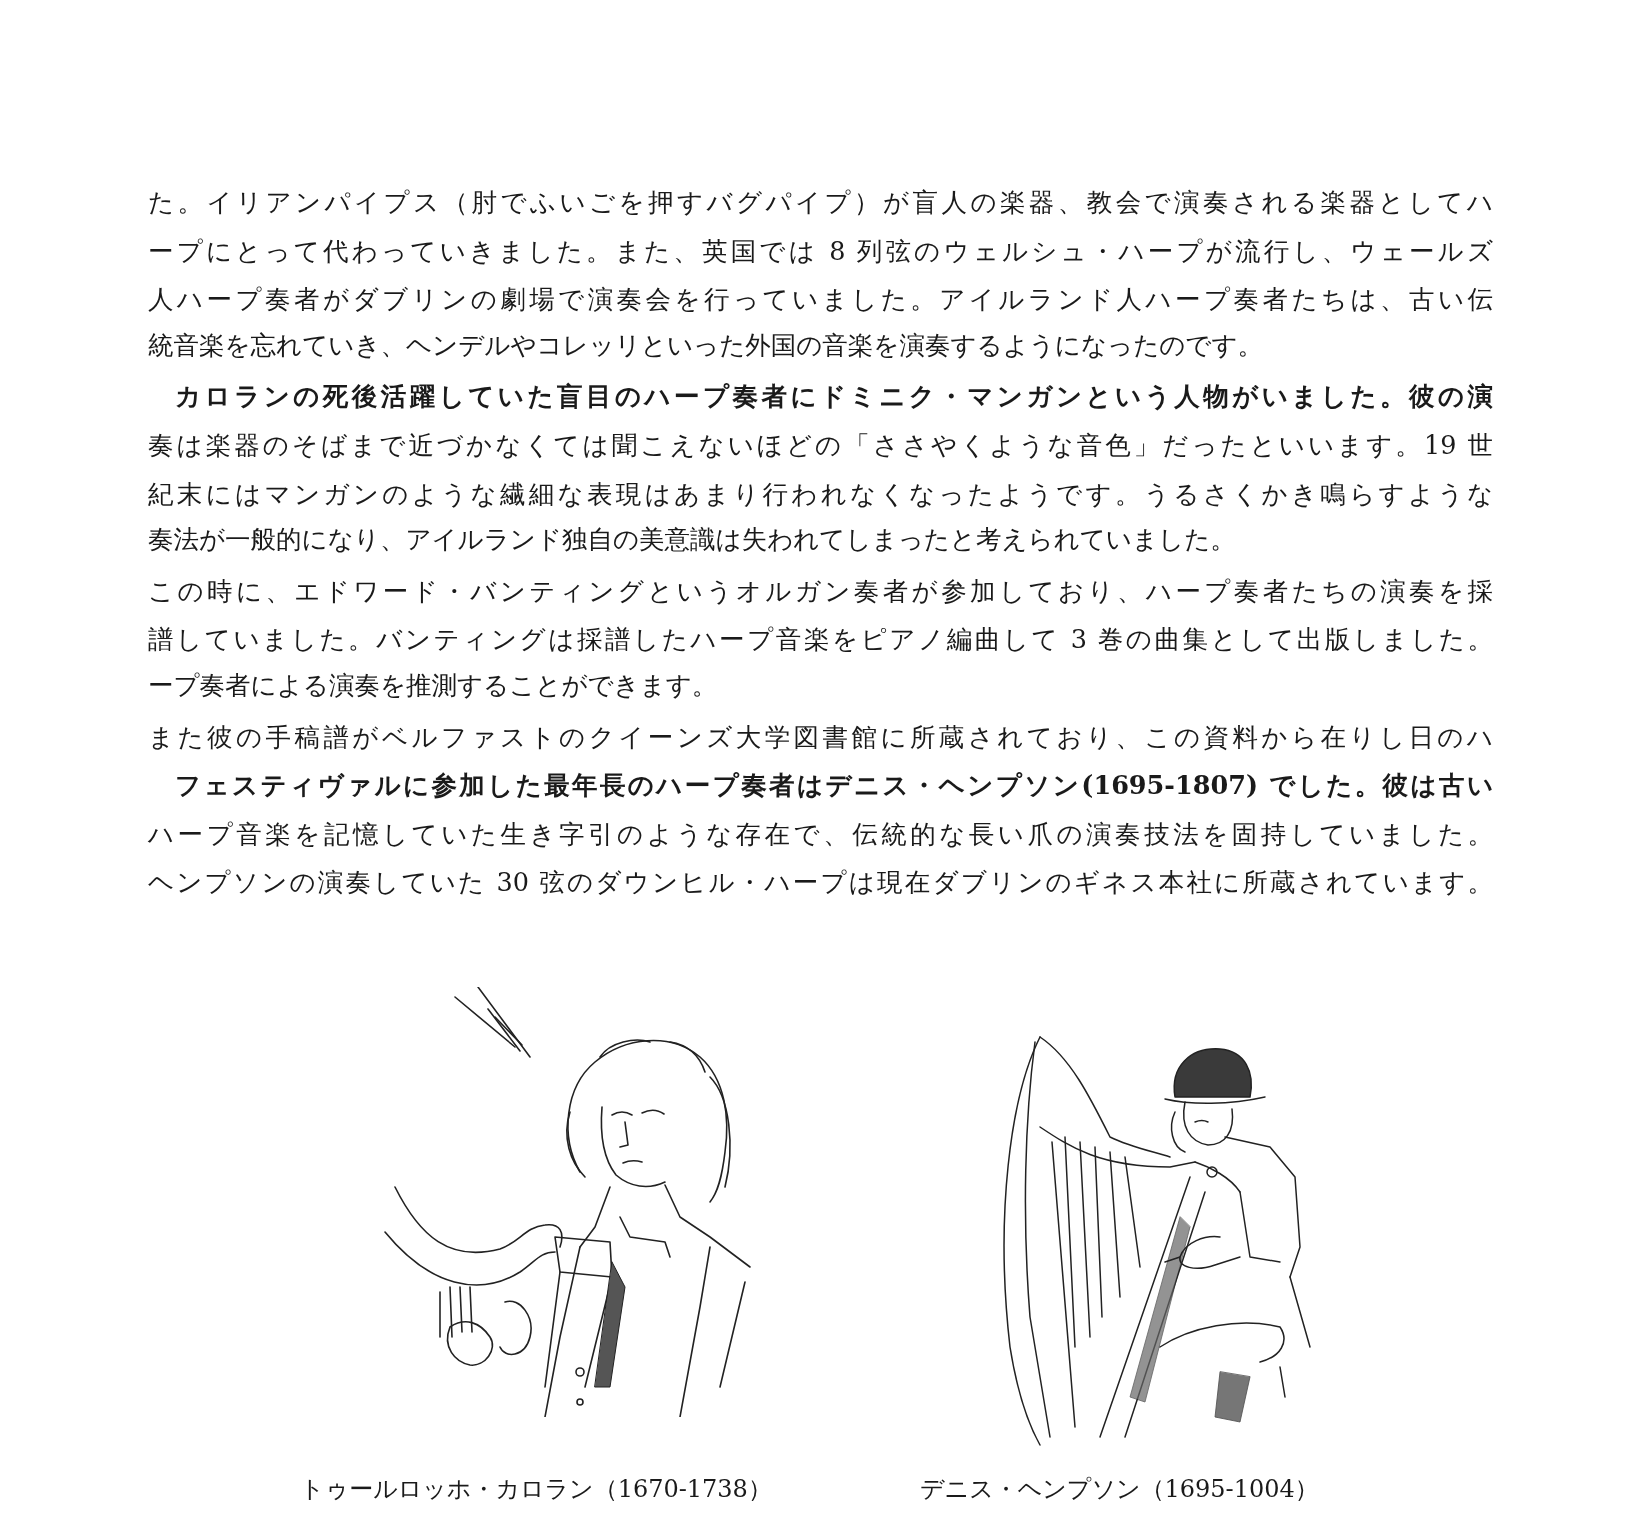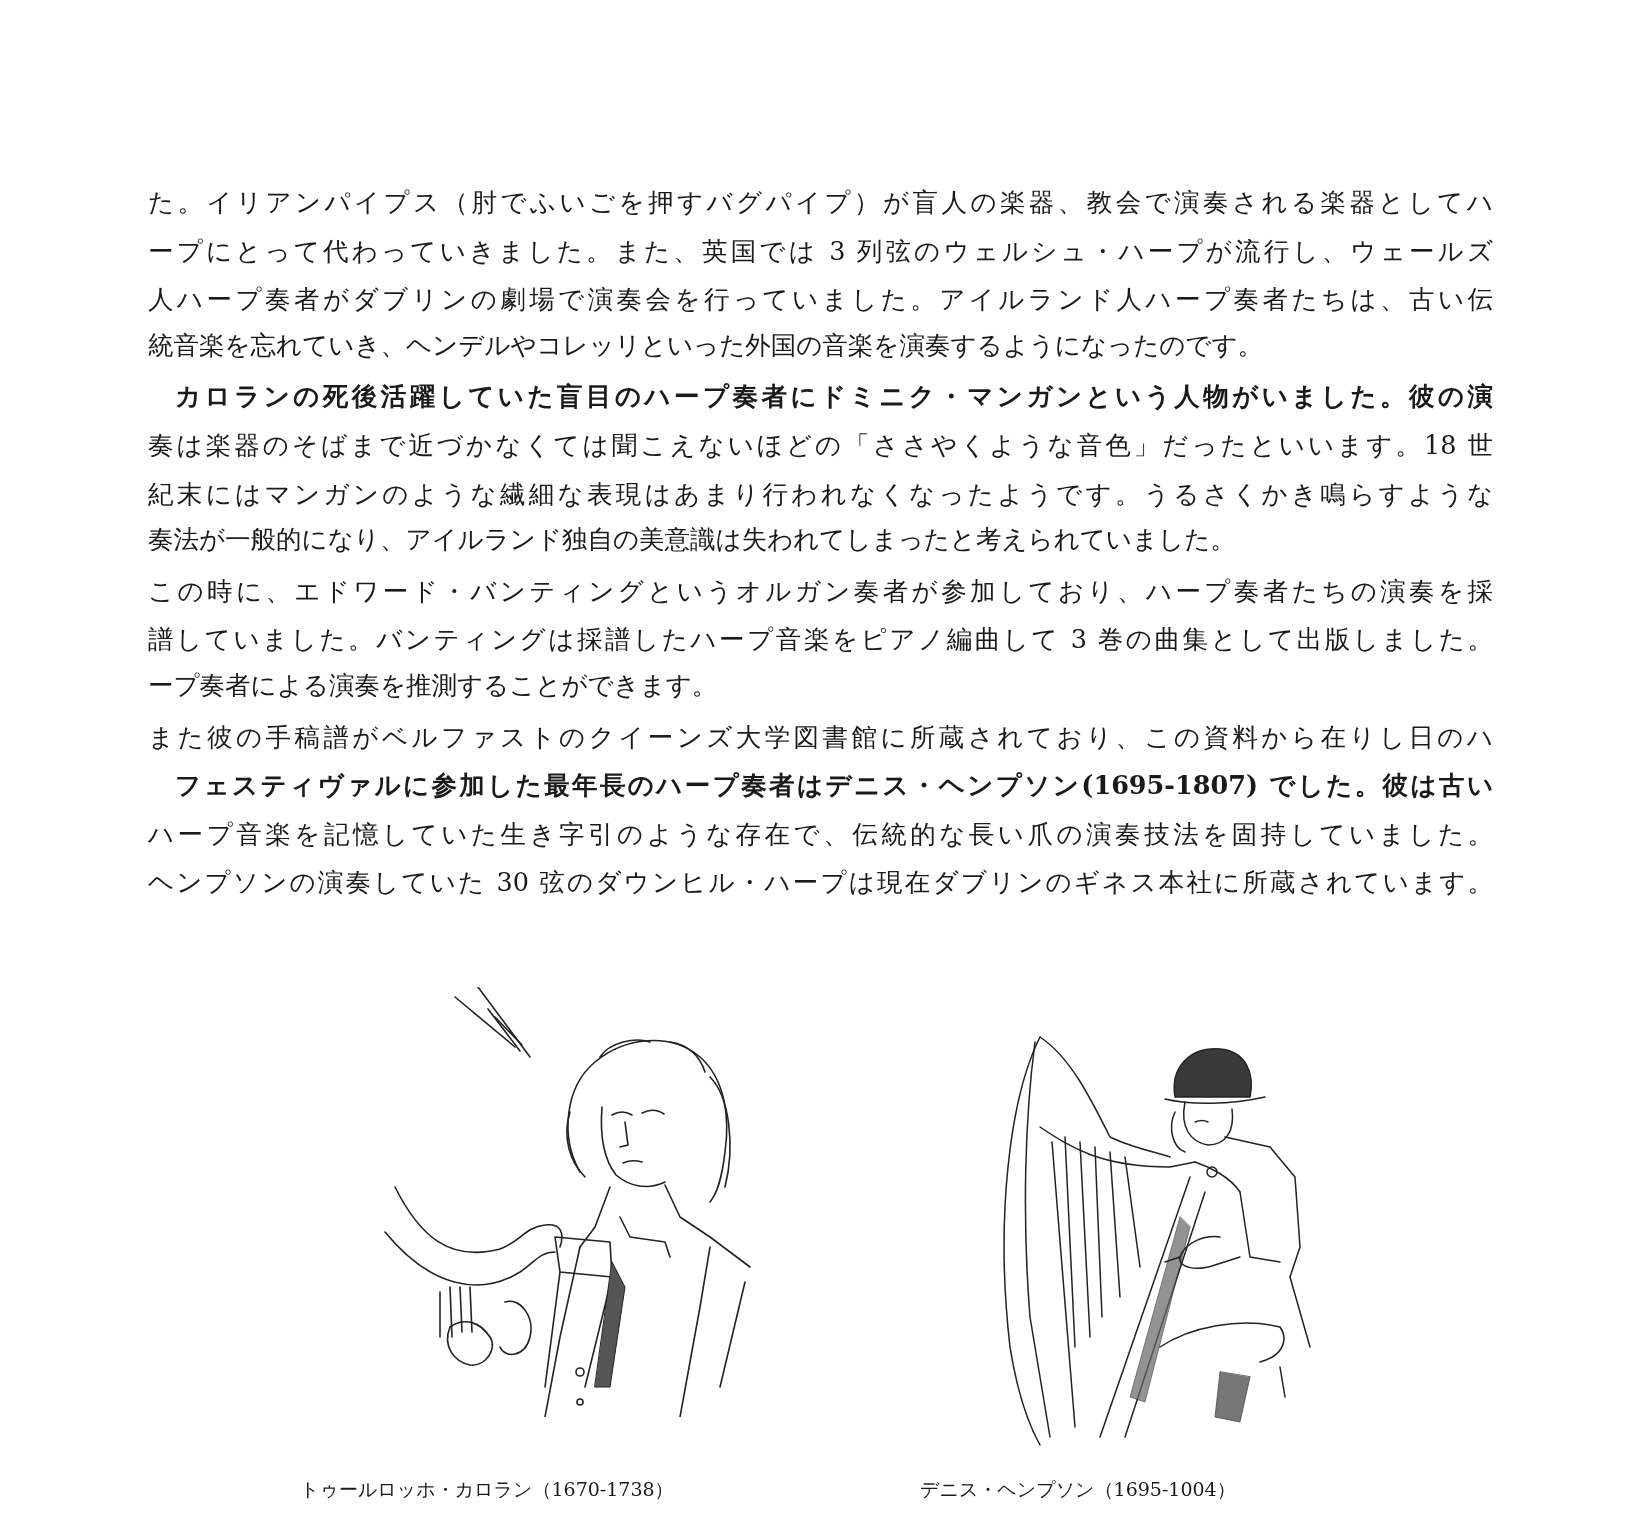--- a/index.html
+++ b/index.html
@@ -48,39 +48,39 @@
     }
     .figure {
       position: absolute;
     }
     .figure svg {
       display: block;
     }
     .caption {
       position: absolute;
       top: 1462px;
-      font-size: 19px;
+      font-size: 24px;
       white-space: nowrap;
       line-height: 30px;
     }
   </style>
 </head>
 <body>
 
 <div class="page">
 
   <div class="body-text">
 
     <span class="line">た。イリアンパイプス（肘でふいごを押すバグパイプ）が盲人の楽器、教会で演奏される楽器としてハ</span>
-    <span class="line">ープにとって代わっていきました。また、英国では 3 列弦のウェルシュ・ハープが流行し、ウェールズ</span>
+    <span class="line">ープにとって代わっていきました。また、英国では 8 列弦のウェルシュ・ハープが流行し、ウェールズ</span>
     <span class="line">人ハープ奏者がダブリンの劇場で演奏会を行っていました。アイルランド人ハープ奏者たちは、古い伝</span>
     <span class="line last">統音楽を忘れていき、ヘンデルやコレッリといった外国の音楽を演奏するようになったのです。</span>
 
     <span class="line indent">カロランの死後活躍していた盲目のハープ奏者にドミニク・マンガンという人物がいました。彼の演</span>
-    <span class="line">奏は楽器のそばまで近づかなくては聞こえないほどの「ささやくような音色」だったといいます。18 世</span>
+    <span class="line">奏は楽器のそばまで近づかなくては聞こえないほどの「ささやくような音色」だったといいます。19 世</span>
     <span class="line">紀末にはマンガンのような繊細な表現はあまり行われなくなったようです。うるさくかき鳴らすような</span>
     <span class="line last">奏法が一般的になり、アイルランド独自の美意識は失われてしまったと考えられていました。</span>
 
     <span class="line">この時に、エドワード・バンティングというオルガン奏者が参加しており、ハープ奏者たちの演奏を採</span>
     <span class="line">譜していました。バンティングは採譜したハープ音楽をピアノ編曲して 3 巻の曲集として出版しました。</span>
     <span class="line last">ープ奏者による演奏を推測することができます。</span>
     <span class="line">また彼の手稿譜がベルファストのクイーンズ大学図書館に所蔵されており、この資料から在りし日のハ</span>
 
     <span class="line indent">フェスティヴァルに参加した最年長のハープ奏者はデニス・ヘンプソン(1695-1807) でした。彼は古い</span>
     <span class="line">ハープ音楽を記憶していた生き字引のような存在で、伝統的な長い爪の演奏技法を固持していました。</span>

